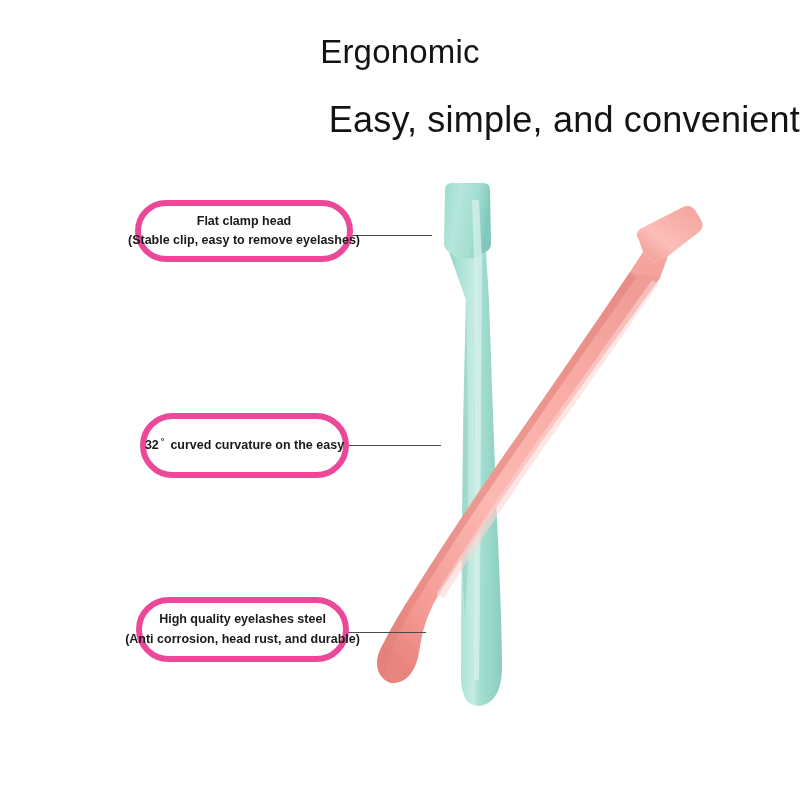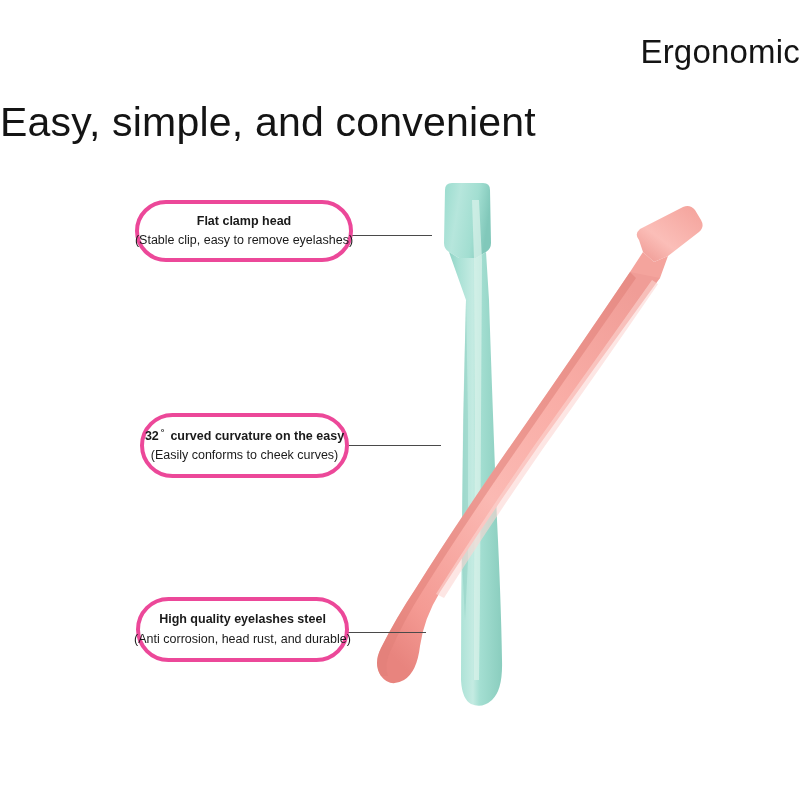--- a/index.html
+++ b/index.html
@@ -22,74 +22,74 @@
     height: 800px;
     background: #ffffff;
   }
 
   
   .heading-main {
     position: absolute;
     left: 0;
     top: 34px;
     width: 800px;
-    text-align: right;
+    text-align: center;
     font-size: 33px;
     font-weight: 400;
     letter-spacing: 0.2px;
     color: #141414;
     line-height: 1.1;
   }
   .heading-sub {
     position: absolute;
     left: 0;
     top: 100px;
     width: 800px;
-    text-align: left;
-    font-size: 41px;
+    text-align: right;
+    font-size: 36px;
     font-weight: 400;
     letter-spacing: 0.2px;
     color: #141414;
     line-height: 1.1;
   }
 
   
   #product-art {
     position: absolute;
     left: 0;
     top: 0;
     width: 800px;
     height: 800px;
     pointer-events: none;
   }
 
   
   .callout {
     position: absolute;
     box-sizing: border-box;
-    border: 4px solid #ec4899;
+    border: 6px solid #ec4899;
     border-radius: 999px;
     background: #ffffff;
     display: flex;
     flex-direction: column;
     align-items: center;
     justify-content: center;
     text-align: center;
     padding: 0 14px;
   }
   .callout .line1 {
     font-size: 12.5px;
     font-weight: 700;
     color: #1a1a1a;
     line-height: 1.55;
     white-space: nowrap;
   }
   .callout .line2 {
     font-size: 12.5px;
-    font-weight: 400;
+    font-weight: 700;
     color: #1a1a1a;
     line-height: 1.55;
     white-space: nowrap;
   }
   .deg {
     font-size: 9px;
     vertical-align: super;
     padding: 0 6px 0 2px;
   }
 
@@ -219,21 +219,20 @@
   <div class="leader" id="leader-2"></div>
   <div class="leader" id="leader-3"></div>
 
   <div class="callout" id="callout-1">
     <div class="line1">Flat clamp head</div>
     <div class="line2">(Stable clip, easy to remove eyelashes)</div>
   </div>
 
   <div class="callout" id="callout-2">
     <div class="line1"><span>32</span><span class="deg">°</span><span>curved curvature on the easy</span></div>
-    <div class="line2">(Easily conforms to cheek curves)</div>
   </div>
 
   <div class="callout" id="callout-3">
     <div class="line1">High quality eyelashes steel</div>
     <div class="line2">(Anti corrosion, head rust, and durable)</div>
   </div>
 
 </div>
 
 </body></html>

